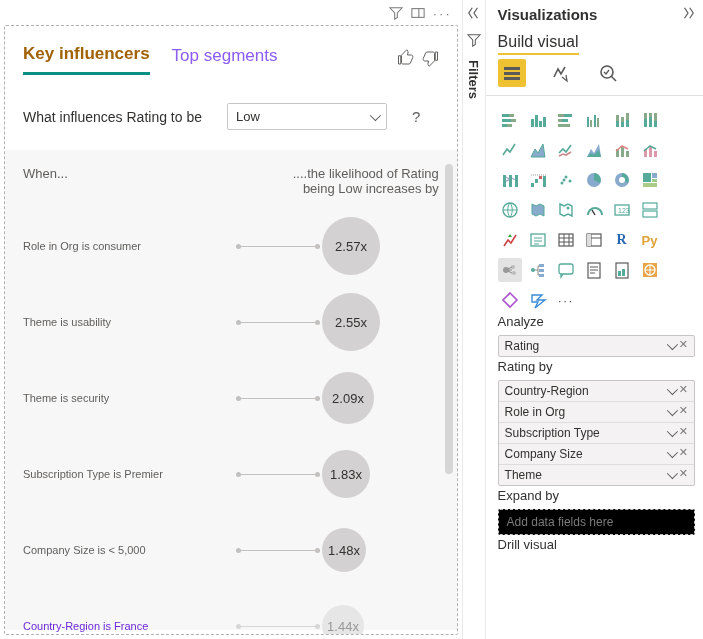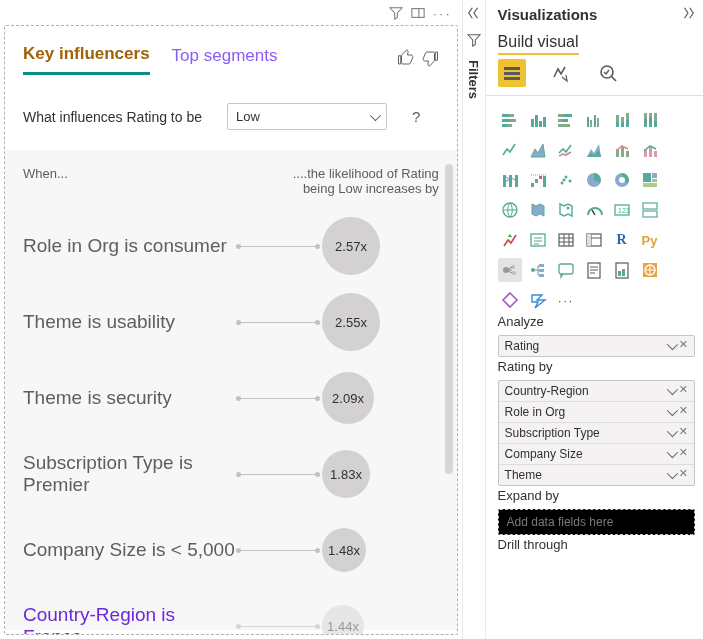--- a/index.html
+++ b/index.html
@@ -110,21 +110,21 @@
   }
   .influencer-list { margin-top: 12px; }
   .inf-row {
     display: flex;
     align-items: center;
     height: 76px;
   }
   .inf-label {
     flex: 0 0 215px;
     color: #605e5c;
-    font-size: 19px;
+    font-size: 11px;
   }
   .inf-conn {
     flex: 0 0 80px;
     height: 1px;
     background: #c3c0c0;
     position: relative;
   }
   .inf-conn::before, .inf-conn::after {
     content: "";
     position: absolute;
@@ -707,14 +707,14 @@
         <span class="field-ctrls">
           <span class="chev-down"></span> 
           <span class="x-mark">✕</span>
         </span>
       </div>
     </div>
 
   <div class="section-label">Expand by</div>
   <div class="field-placeholder">Add data fields here</div>
 
-  <div class="section-label">Drill through</div>
+  <div class="section-label">Drill visual</div>
 </div>
 
 </body></html>

